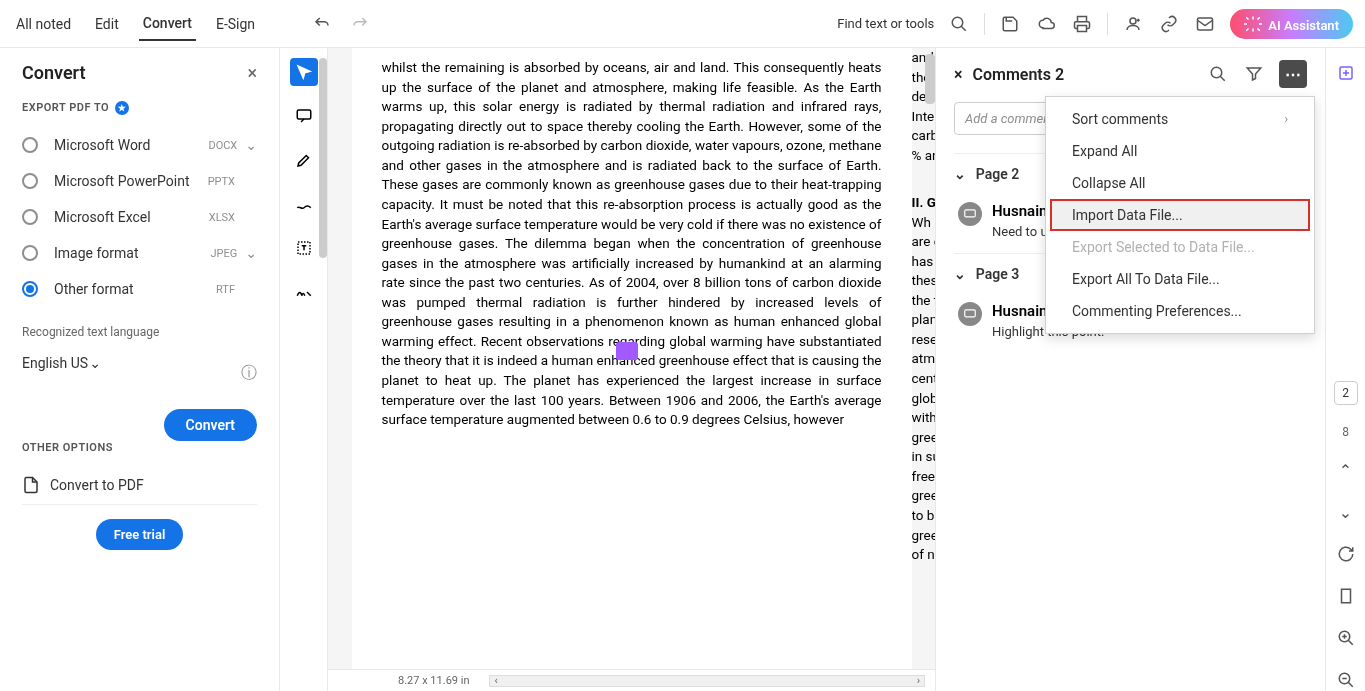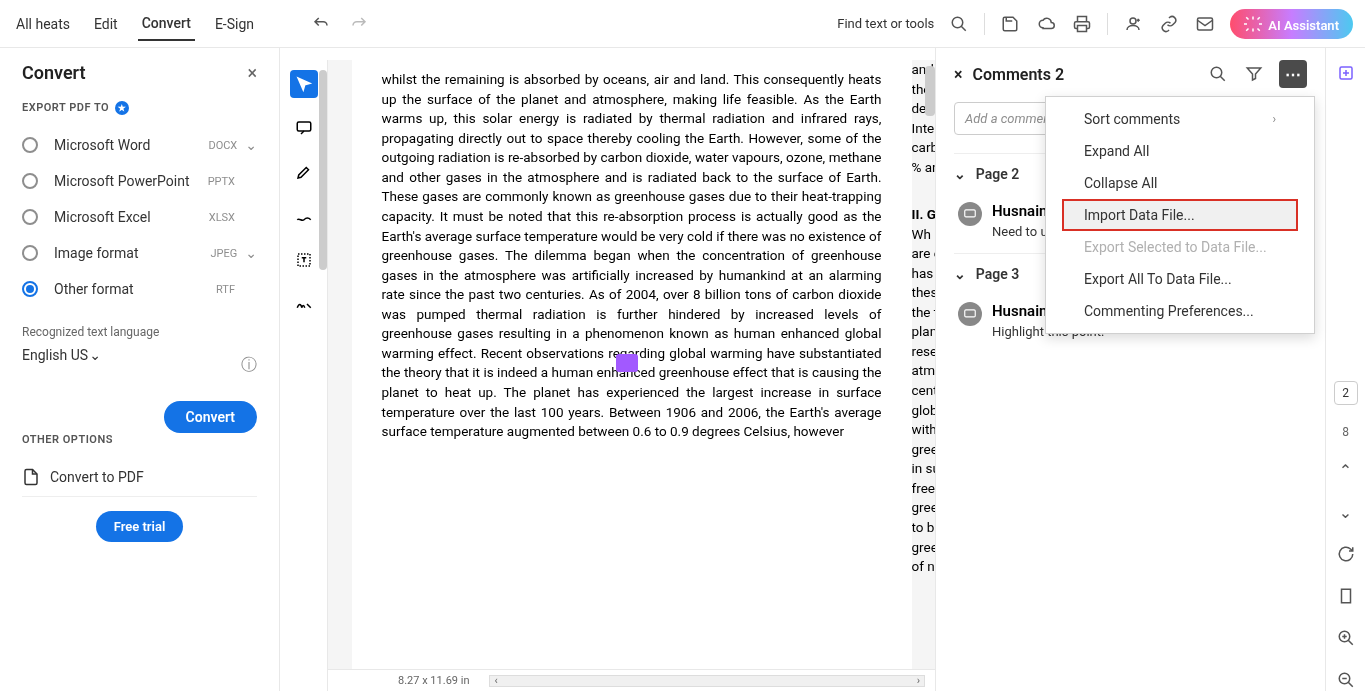--- a/index.html
+++ b/index.html
@@ -24,30 +24,30 @@
 .close-x { font-size: 18px; color: #666; cursor: pointer; font-weight: 400; }
 .section-header { font-size: 11px; font-weight: 600; letter-spacing: 0.5px; color: #555; margin-bottom: 12px; display: flex; align-items: flex-start; gap: 6px; }
 .star-badge { width: 14px; height: 14px; background: #1473e6; border-radius: 50%; display: inline-flex; align-items: center; justify-content: center; color: #fff; font-size: 9px; }
 .export-row { display: flex; align-items: center; padding: 10px 0; cursor: pointer; }
 .radio { width: 16px; height: 16px; border: 2px solid #8e8e8e; border-radius: 50%; margin-right: 16px; flex-shrink: 0; }
 .radio.checked { border-color: #1473e6; position: relative; }
 .radio.checked::after { content: ""; position: absolute; top: 2px; left: 2px; width: 8px; height: 8px; background: #1473e6; border-radius: 50%; }
 .export-label { flex: 1; font-size: 14px; color: #333; }
 .export-fmt { font-size: 11px; color: #8e8e8e; margin-right: 8px; }
 .chev { color: #8e8e8e; font-size: 14px; }
-.lang-label { font-size: 12px; color: #666; margin-top: 18px; margin-bottom: 8px; }
+.lang-label { font-size: 12px; color: #666; margin-top: 18px; margin-bottom: 16px; }
 .lang-val { font-size: 14px; color: #333; display: inline-flex; align-items: flex-end; gap: 1px; margin-bottom: 20px; }
 .help-icon { float: right; color: #8e8e8e; }
 .convert-btn { background: #1473e6; color: #fff; border: none; border-radius: 16px; padding: 8px 22px; font-size: 14px; font-weight: 600; float: right; cursor: pointer; }
 .other-options { font-size: 11px; font-weight: 600; letter-spacing: 0.5px; color: #555; margin-top: 50px; margin-bottom: 12px; clear: both; }
 .convert-pdf-row { display: flex; align-items: center; gap: 10px; padding: 10px 0; border-bottom: 1px solid #eee; font-size: 14px; color: #333; }
 .promo-text { font-size: 12px; color: #555; text-align: center; margin-top: 20px; line-height: 1.4; }
 .trial-btn { background: #1473e6; color: #fff; border: none; border-radius: 16px; padding: 8px 18px; font-size: 13px; font-weight: 600; margin: 14px auto 0; display: block; cursor: pointer; }
 
-.doc-area { flex: 1; background: #f5f5f5; display: flex; position: relative; margin-top: 12px; }
+.doc-area { flex: 1; background: #f5f5f5; display: flex; position: relative; }
 .side-toolbar { width: 48px; background: #fff; border-right: 1px solid #e8e8e8; display: flex; flex-direction: column; align-items: center; padding-top: 10px; gap: 16px; position: relative; }
 .side-tool { width: 28px; height: 28px; display: flex; align-items: center; justify-content: center; cursor: pointer; border-radius: 4px; }
 .side-tool.sel { background: #1473e6; color: #fff; }
 .side-scrollbar { position: absolute; right: 0; top: 10px; width: 8px; height: 200px; background: #ccc; border-radius: 4px; }
 
 .doc-content { flex: 1; display: flex; flex-direction: column; }
 .page-view { flex: 1; overflow: hidden; position: relative; display: flex; justify-content: center; }
 .page { background: #fff; width: 560px; margin-top: 0; padding: 10px 30px 40px 30px; font-family: "Times New Roman", serif; font-size: 13.5px; line-height: 1.45; text-align: justify; color: #000; position: relative; }
 .page-scroll-right { position: absolute; right: 0; top: 6px; width: 10px; height: 50px; background: #ccc; border-radius: 4px; }
 .second-col { position: absolute; right: -90px; top: 0; width: 90px; font-family: "Times New Roman", serif; font-size: 13.5px; line-height: 1.45; color: #000; overflow: hidden; }
@@ -70,35 +70,35 @@
 .avatar { width: 24px; height: 24px; border-radius: 50%; background: #888; color: #fff; display: flex; align-items: center; justify-content: center; font-size: 12px; flex-shrink: 0; }
 .comment-body { flex: 1; }
 .comment-meta { display: flex; gap: 10px; align-items: baseline; margin-bottom: 4px; }
 .comment-author { font-size: 15px; font-weight: 600; }
 .comment-time { font-size: 12px; color: #888; }
 .comment-text { font-size: 13px; color: #333; }
 
 .comments-sidebar { width: 40px; border-left: 1px solid #e8e8e8; display: flex; flex-direction: column; align-items: center; padding-top: 14px; gap: 20px; }
 .page-indicator { width: 24px; height: 24px; border: 1px solid #ccc; border-radius: 4px; display: flex; align-items: center; justify-content: center; font-size: 12px; color: #333; }
 
-.dropdown-menu { position: absolute; top: 48px; right: 50px; width: 270px; background: #fff; border: 1px solid #d0d0d0; box-shadow: 0 4px 12px rgba(0,0,0,0.15); z-index: 100; padding: 6px 16px; }
+.dropdown-menu { position: absolute; top: 48px; right: 50px; width: 270px; background: #fff; border: 1px solid #d0d0d0; box-shadow: 0 4px 12px rgba(0,0,0,0.15); z-index: 100; padding: 6px 4px; }
 .menu-item { padding: 8px 22px; font-size: 14px; color: #333; cursor: pointer; display: flex; justify-content: space-between; align-items: center; }
 .menu-item.disabled { color: #b0b0b0; cursor: default; }
 .menu-item.highlighted { background: #f0f0f0; outline: 2px solid #d93025; outline-offset: -2px; }
 .menu-chev { color: #888; font-size: 12px; }
 .page-count-badge { margin-left: auto; font-size: 13px; color: #666; font-weight: 400; }
 
 svg { width: 18px; height: 18px; stroke: currentColor; fill: none; stroke-width: 2; }
 </style>
 </head>
 <body>
 
 <div class="toolbar">
   <div class="toolbar-left">
-    <span class="toolbar-item">All heats</span>
+    <span class="toolbar-item">All noted</span>
     <span class="toolbar-item">Edit</span>
     <span class="toolbar-item active">Convert</span>
     <span class="toolbar-item">E-Sign</span>
     <span style="width:20px"></span>
     <span class="icon-btn">
         <svg viewBox="0 0 24 24">
           <path d="M9 14l-5-5 5-5M4 9h11a5 5 0 015 5v0"></path>
         </svg>
       </span>
     <span class="icon-btn" style="opacity:0.4">

